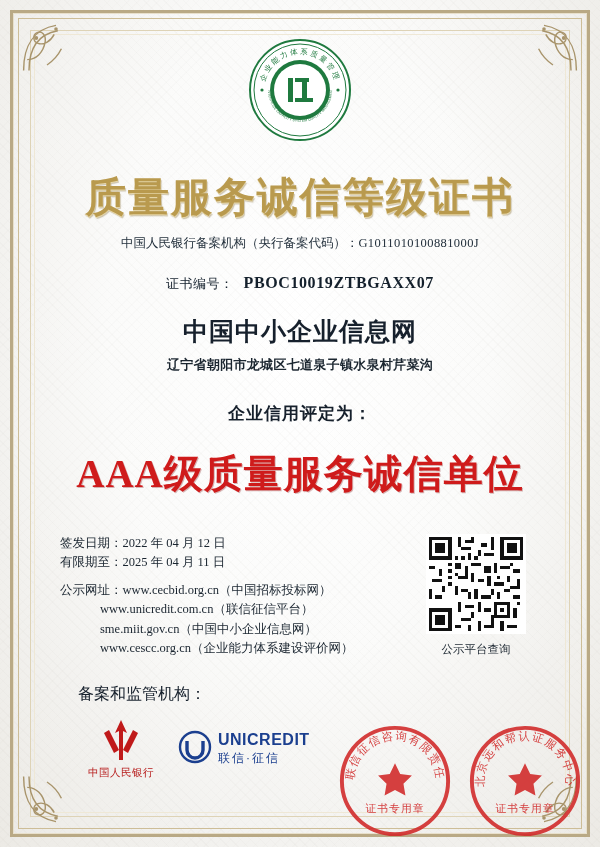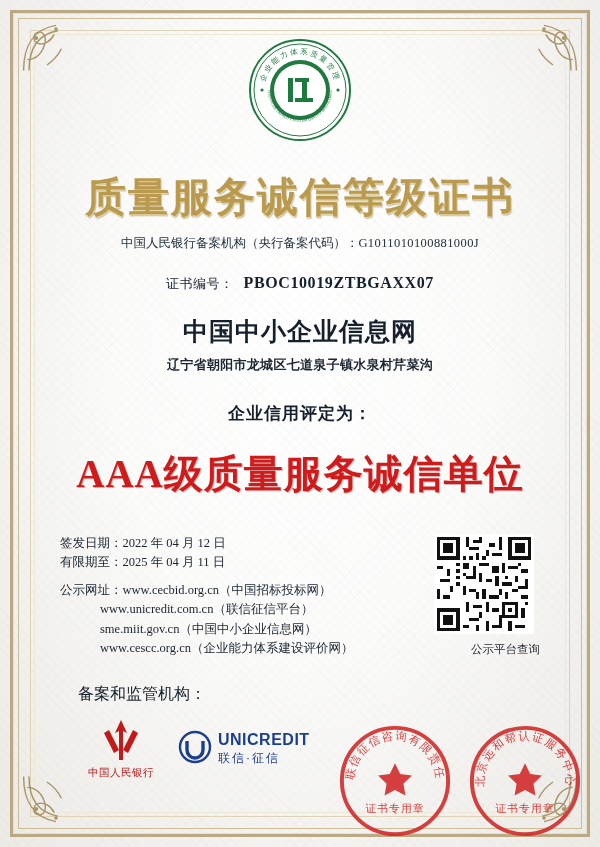--- a/index.html
+++ b/index.html
@@ -176,24 +176,24 @@
   .details .row { white-space: nowrap; }
   .details .row .k { font-family:"Liberation Sans", sans-serif; }
   .urls { margin-top: 8px; }
   .urls .k { font-family:"Liberation Sans", sans-serif; }
   .urls ul { list-style: none; margin: 0; padding: 0 0 0 40px; }
   .urls li { white-space: nowrap; }
 
   
   .qr-wrap {
     position: absolute;
-    right: 20px;
+    right: 28px;
     top: 500px;
     width: 112px;
-    text-align: right;
+    text-align: center;
   }
   .qr {
     width: 94px;
     height: 94px;
     margin: 0 auto;
     background: #ffffff;
     padding: 3px;
     box-sizing: content-box;
   }
   .qr svg { display:block; }

